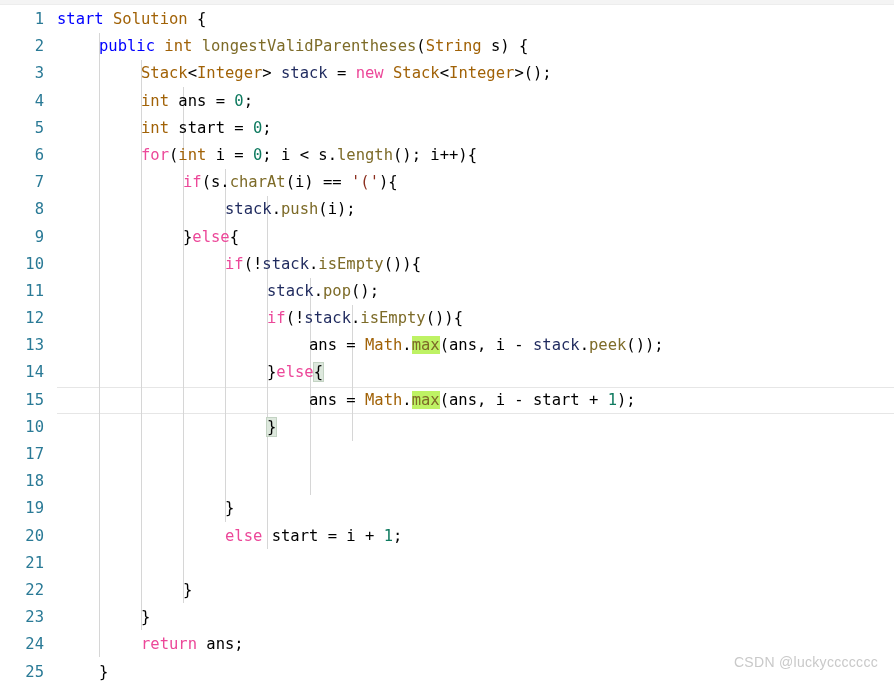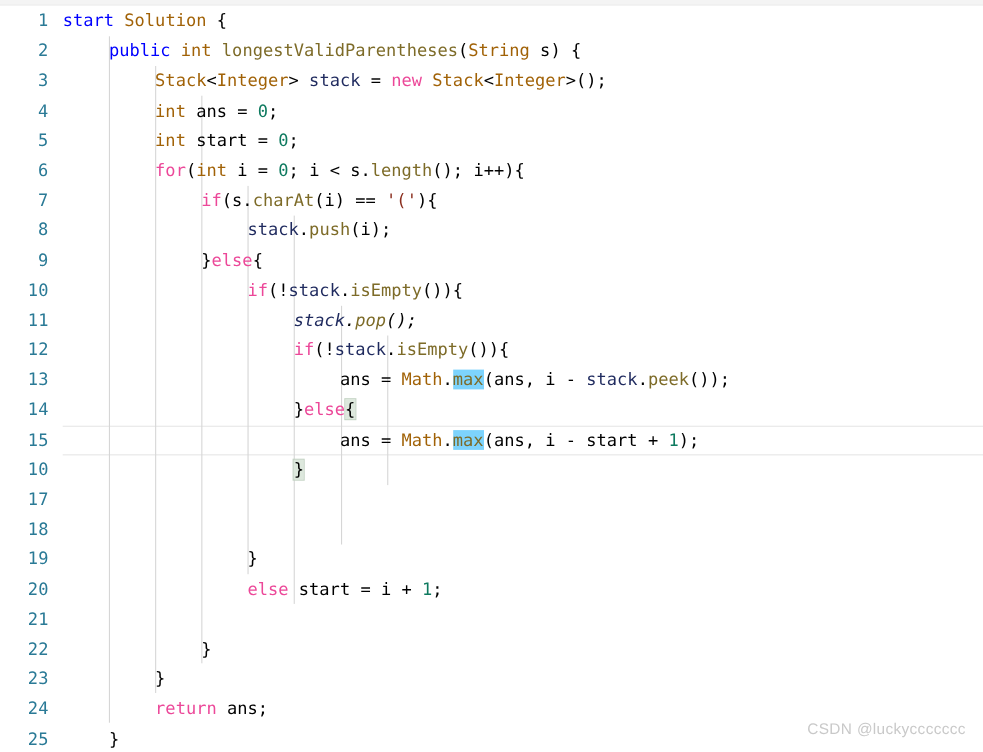--- a/index.html
+++ b/index.html
@@ -92,21 +92,21 @@
 
   
   .kw       { color: #0000ff; }            
   .kw2      { color: #ec4899; }            
   .type     { color: #a16207; }            
   .method   { color: #7d6b28; }            
   .var      { color: #1f2a5e; }            
   .num      { color: #0e7a5f; }            
   .charlit  { color: #8b2f1f; }            
   .plain    { color: #000000; }
-  .hl-ident { background: #7dd3fc; }       
+  .hl-ident { background: #bef264; }       
   .hl-brace { background: #dde8dd; outline: 1px solid #c3d3c3; }
 
   #watermark {
     position: absolute;
     right: 16px;
     bottom: 14px;
     color: #c9c9c9;
     font-family: "Liberation Sans", sans-serif;
     font-size: 14px;
     letter-spacing: 0.3px;
@@ -135,21 +135,21 @@
         <div class="code-line"><span class="gutter-num">1</span><span class="line-text" style="padding-left: 0px;"><span class="kw">start</span><span class="plain"> </span><span class="type">Solution</span><span class="plain"> {</span></span></div>
         <div class="code-line"><span class="gutter-num">2</span><span class="line-text" style="padding-left: 42px;"><span class="kw">public</span><span class="plain"> </span><span class="type">int</span><span class="plain"> </span><span class="method">longestValidParentheses</span><span class="plain">(</span><span class="type">String</span><span class="plain"> s</span><span class="plain">) {</span></span></div>
         <div class="code-line"><span class="gutter-num">3</span><span class="line-text" style="padding-left: 84px;"><span class="type">Stack</span><span class="plain">&lt;</span><span class="type">Integer</span><span class="plain">&gt; </span><span class="var">stack</span><span class="plain"> = </span><span class="kw2">new</span><span class="plain"> </span><span class="type">Stack</span><span class="plain">&lt;</span><span class="type">Integer</span><span class="plain">&gt;();</span></span></div>
         <div class="code-line"><span class="gutter-num">4</span><span class="line-text" style="padding-left: 84px;"><span class="type">int</span><span class="plain"> ans = </span><span class="num">0</span><span class="plain">;</span></span></div>
         <div class="code-line"><span class="gutter-num">5</span><span class="line-text" style="padding-left: 84px;"><span class="type">int</span><span class="plain"> start = </span><span class="num">0</span><span class="plain">;</span></span></div>
         <div class="code-line"><span class="gutter-num">6</span><span class="line-text" style="padding-left: 84px;"><span class="kw2">for</span><span class="plain">(</span><span class="type">int</span><span class="plain"> i = </span><span class="num">0</span><span class="plain">; i &lt; s.</span><span class="method">length</span><span class="plain">(); i++){</span></span></div>
         <div class="code-line"><span class="gutter-num">7</span><span class="line-text" style="padding-left: 126px;"><span class="kw2">if</span><span class="plain">(s.</span><span class="method">charAt</span><span class="plain">(i) == </span><span class="charlit">'('</span><span class="plain">){</span></span></div>
         <div class="code-line"><span class="gutter-num">8</span><span class="line-text" style="padding-left: 168px;"><span class="var">stack</span><span class="plain">.</span><span class="method">push</span><span class="plain">(i);</span></span></div>
         <div class="code-line"><span class="gutter-num">9</span><span class="line-text" style="padding-left: 126px;"><span class="plain">}</span><span class="kw2">else</span><span class="plain">{</span></span></div>
         <div class="code-line"><span class="gutter-num">10</span><span class="line-text" style="padding-left: 168px;"><span class="kw2">if</span><span class="plain">(!</span><span class="var">stack</span><span class="plain">.</span><span class="method">isEmpty</span><span class="plain">()){</span></span></div>
-        <div class="code-line"><span class="gutter-num">11</span><span class="line-text" style="padding-left: 210px; font-style: italic;"><span class="var">stack</span><span class="plain">.</span><span class="method">pop</span><span class="plain">();</span></span></div>
+        <div class="code-line"><span class="gutter-num">11</span><span class="line-text" style="padding-left: 210px;"><span class="var">stack</span><span class="plain">.</span><span class="method">pop</span><span class="plain">();</span></span></div>
         <div class="code-line"><span class="gutter-num">12</span><span class="line-text" style="padding-left: 210px;"><span class="kw2">if</span><span class="plain">(!</span><span class="var">stack</span><span class="plain">.</span><span class="method">isEmpty</span><span class="plain">()){</span></span></div>
         <div class="code-line"><span class="gutter-num">13</span><span class="line-text" style="padding-left: 252px;"><span class="plain">ans = </span><span class="type">Math</span><span class="plain">.</span><span class="method hl-ident">max</span><span class="plain">(ans, i - </span><span class="var">stack</span><span class="plain">.</span><span class="method">peek</span><span class="plain">());</span></span></div>
         <div class="code-line"><span class="gutter-num">14</span><span class="line-text" style="padding-left: 210px;"><span class="plain">}</span><span class="kw2">else</span><span class="plain hl-brace">{</span></span></div>
         <div class="code-line current"><span class="gutter-num">15</span><span class="line-text" style="padding-left: 252px;"><span class="plain">ans = </span><span class="type">Math</span><span class="plain">.</span><span class="method hl-ident">max</span><span class="plain">(ans, i - start + </span><span class="num">1</span><span class="plain">);</span></span></div>
         <div class="code-line"><span class="gutter-num">10</span><span class="line-text" style="padding-left: 210px;"><span class="plain hl-brace">}</span></span></div>
         <div class="code-line"><span class="gutter-num">17</span><span class="line-text" style="padding-left: 0px;"></span></div>
         <div class="code-line"><span class="gutter-num">18</span><span class="line-text" style="padding-left: 0px;"></span></div>
         <div class="code-line"><span class="gutter-num">19</span><span class="line-text" style="padding-left: 168px;"><span class="plain">}</span></span></div>
         <div class="code-line"><span class="gutter-num">20</span><span class="line-text" style="padding-left: 168px;"><span class="kw2">else</span><span class="plain"> start = i + </span><span class="num">1</span><span class="plain">;</span></span></div>
         <div class="code-line"><span class="gutter-num">21</span><span class="line-text" style="padding-left: 0px;"></span></div>

